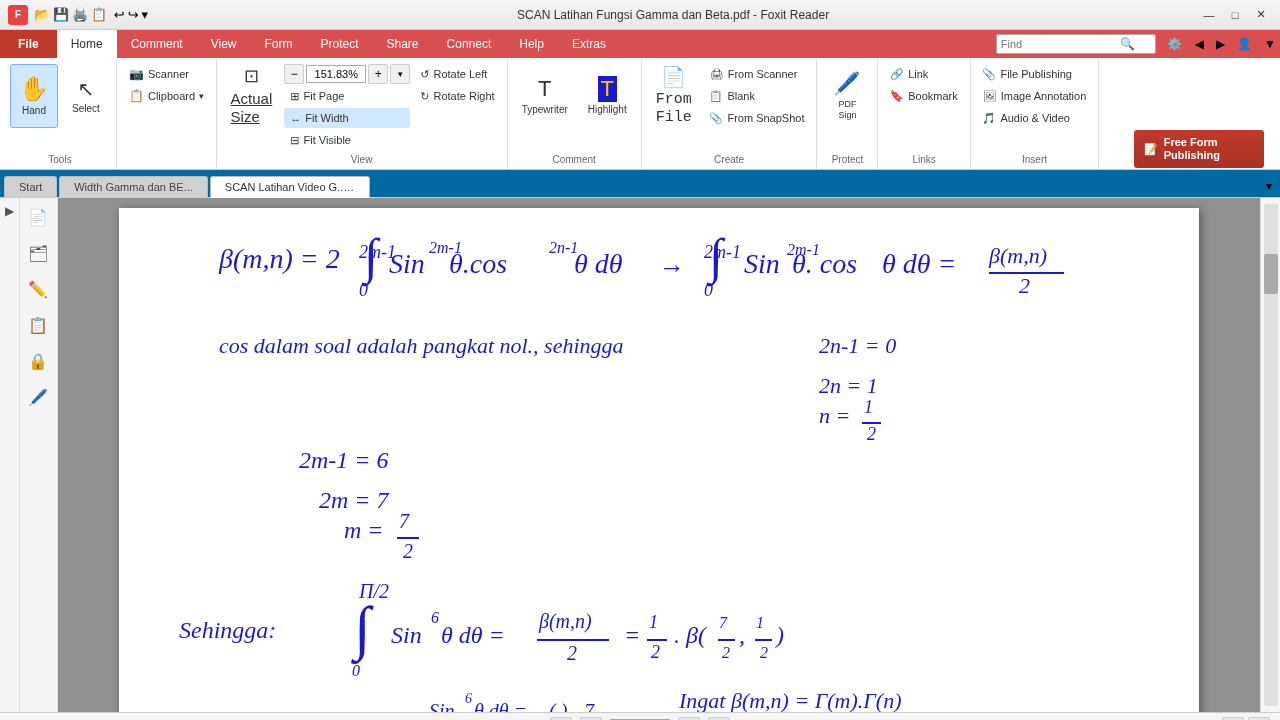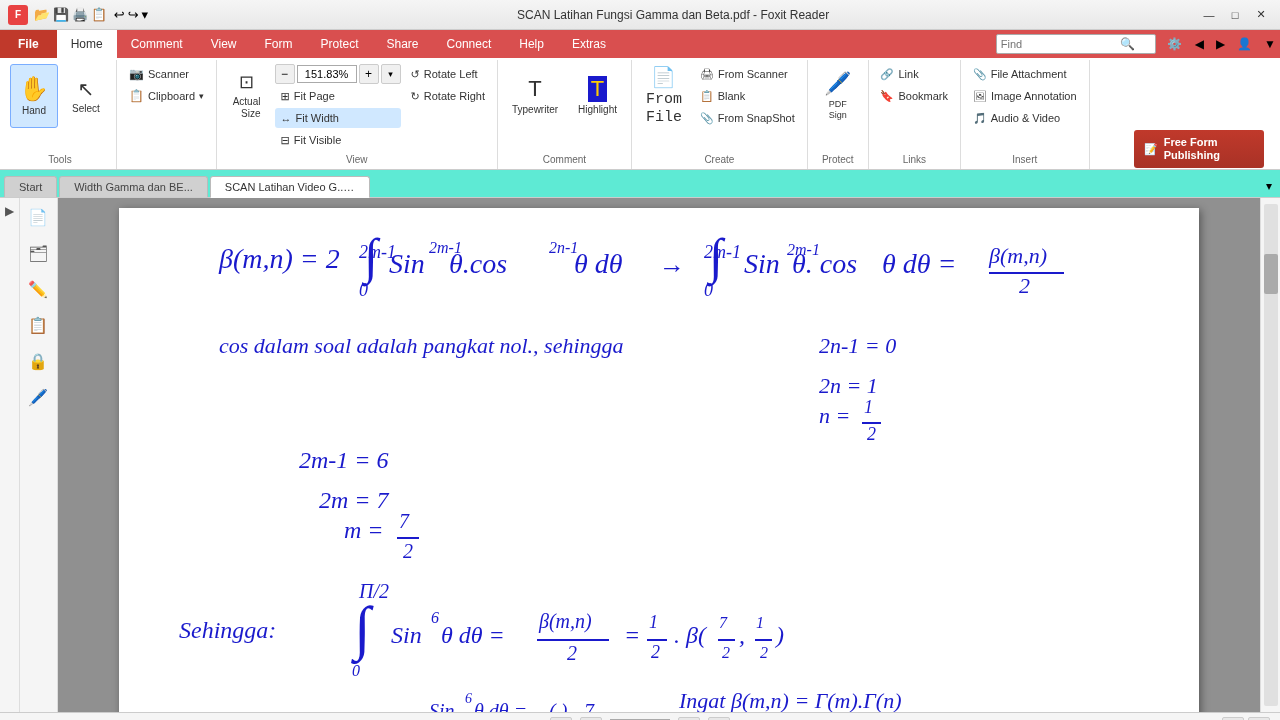--- a/index.html
+++ b/index.html
@@ -125,21 +125,21 @@
       padding: 2px 4px;
       background: white;
       width: 160px;
     }
     .search-box input {
       border: none; outline: none; font-size: 11px; width: 120px;
     }
 
     
     #tabs {
-      background: #5eead4;
+      background: #0369a1;
       display: flex;
       align-items: flex-end;
       padding: 0 4px;
       height: 28px;
       border-bottom: 1px solid #ccc;
     }
     .tab {
       padding: 4px 14px;
       background: #d0d0d0;
       border: 1px solid #bbb;
@@ -383,21 +383,21 @@
         </div>
       </div>
     </div>
     <div class="ribbon-group-label"></div>
   </div>
 
   <div class="ribbon-group">
     <div class="ribbon-content">
       <div class="ribbon-btn-large">
         <span class="icon" style="font-size:18px;">⊡</span>
-        <span style="font-size:10px; text-align:right; white-space:pre-line;">Actual
+        <span style="font-size:15px; text-align:left; white-space:pre-line;text-decoration:underline;">Actual
 Size</span>
       </div>
       <div class="ribbon-column">
         <div class="zoom-area">
           <div class="zoom-btn">−</div>
           <input class="zoom-input" type="text" value="151.83%" style="">
           <div class="zoom-btn">+</div>
           <div class="zoom-btn" style="font-size:9px;">▾</div>
         </div>
         <div class="ribbon-btn-small">
@@ -491,21 +491,21 @@
       </div>
     </div>
     <div class="ribbon-group-label">Links</div>
   </div>
 
   <div class="ribbon-group">
     <div class="ribbon-content">
       <div class="ribbon-column">
         <div class="ribbon-btn-small">
           <span>📎</span>
-          <span>File Attachment</span>
+          <span>File Publishing</span>
         </div>
         <div class="ribbon-btn-small">
           <span>🖼</span>
           <span>Image Annotation</span>
         </div>
         <div class="ribbon-btn-small">
           <span>🎵</span>
           <span>Audio &amp; Video</span>
         </div>
       </div>

